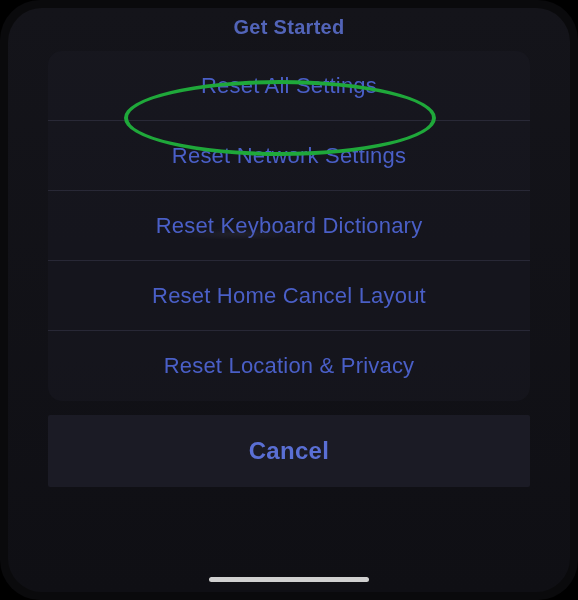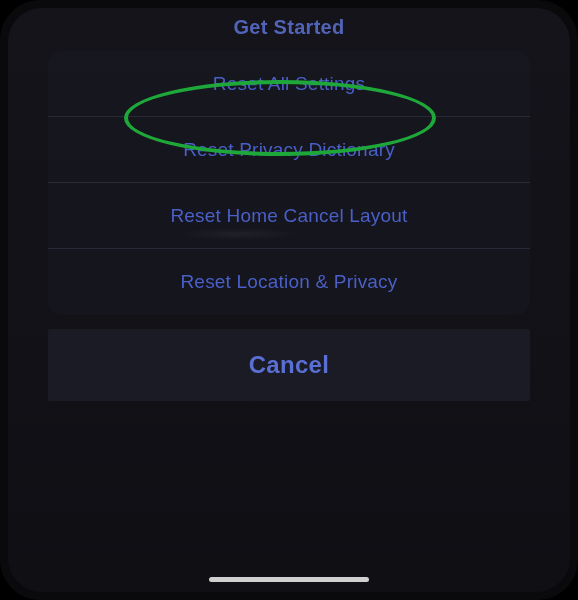--- a/index.html
+++ b/index.html
@@ -54,21 +54,21 @@
     .option-group {
       background: rgba(30, 30, 40, 0.35);
       border-radius: 14px;
       overflow: hidden;
       margin-bottom: 10px;
     }
     .option {
       padding: 22px 10px;
       text-align: center;
       color: #4a5fc7;
-      font-size: 19px;
+      font-size: 22px;
       font-weight: 400;
       letter-spacing: 0.2px;
       position: relative;
     }
     .option:not(:last-child)::after {
       content: "";
       position: absolute;
       bottom: 0;
       left: 0;
       right: 0;
@@ -117,21 +117,22 @@
 <body>
 
 <div class="phone-frame">
   <div class="screen">
 
     <div class="header-text">Get Started</div>
 
     <div class="action-sheet">
       <div class="option-group">
         <div class="option">Reset All Settings</div>
-        <div class="option">Reset Privacy Dictionary</div>
+        <div class="option">Reset Network Settings</div>
+        <div class="option">Reset Keyboard Dictionary</div>
         <div class="option">Reset Home Cancel Layout</div>
         <div class="option">Reset Location &amp; Privacy</div>
       </div>
       <div class="cancel-btn">Cancel</div>
     </div>
 
     <div class="glare"></div>
 
     <div class="highlight-ellipse" style="top:72px; left:116px; width:312px; height:76px;"></div>
 

